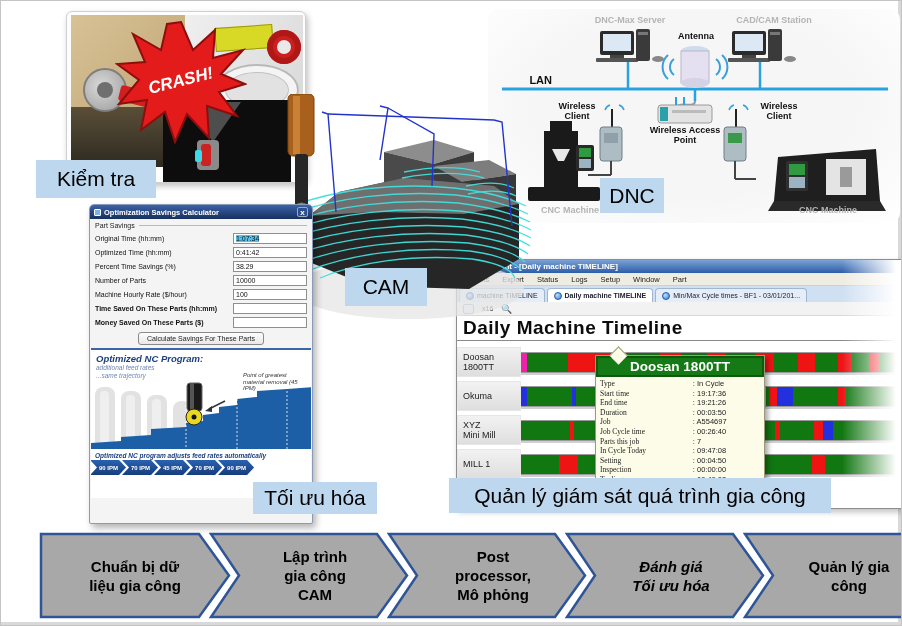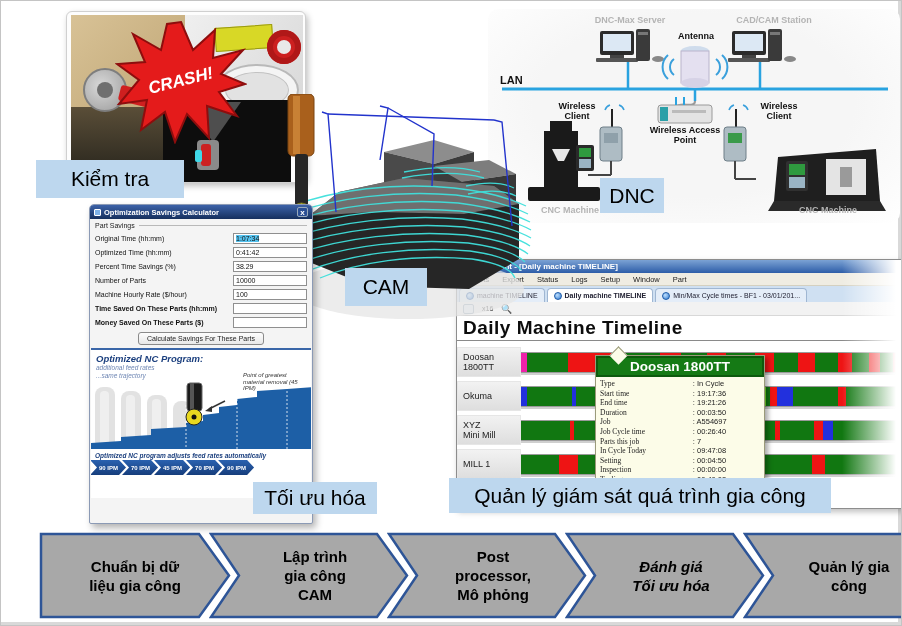--- a/index.html
+++ b/index.html
@@ -139,21 +139,21 @@
     <div class="cs-black"></div>
     <div class="cs-funnel"></div>
     <div class="cs-disc"></div>
     <div class="cs-disc-red"></div>
     <div class="cs-cyan-dot"></div>
     <svg class="crash-burst" viewBox="0 0 132 124">
       <polygon points="66,2 78,30 100,10 98,38 128,30 106,54 130,64 104,72 122,96 92,86 94,118 72,94 60,122 50,92 26,110 32,80 4,84 24,60 2,44 30,42 18,14 46,30 52,4" fill="#e41b1b" stroke="#8e0d0d" stroke-width="2"></polygon>
       <text class="crash-text" x="66" y="66" text-anchor="middle" transform="rotate(-14 66 62)">CRASH!</text>
     </svg>
   </div>
-  <div class="callout" style="left:35px;top:159px;width:148px;height:38px;">
+  <div class="callout" style="left:35px;top:159px;width:120px;height:38px;">
     <span>Kiểm tra</span>
   </div>
 
   <div class="network">
     <svg width="412" height="214" viewBox="0 0 412 214">
 
       <line x1="14" y1="80" x2="400" y2="80" stroke="#29a3e0" stroke-width="3"></line>
       <line x1="140" y1="52" x2="140" y2="80" stroke="#29a3e0" stroke-width="2.5"></line>
       <line x1="272" y1="52" x2="272" y2="80" stroke="#29a3e0" stroke-width="2.5"></line>
       <line x1="207" y1="80" x2="207" y2="92" stroke="#29a3e0" stroke-width="2.5"></line>
@@ -233,21 +233,21 @@
         <rect x="352" y="158" width="12" height="20" fill="#9a9a9a"></rect>
         <rect x="298" y="152" width="22" height="30" rx="2" fill="#303030"></rect>
         <rect x="301" y="155" width="16" height="11" fill="#2f9a3f"></rect>
         <rect x="301" y="168" width="16" height="11" fill="#9ab4c4"></rect>
         <polygon points="286,192 392,192 398,202 280,202" fill="#2a2a2a"></polygon>
       </g>
     </svg>
     <span class="net-label gray" style="left:92px;top:6px;width:100px;">DNC-Max Server</span>
     <span class="net-label gray" style="left:236px;top:6px;width:100px;">CAD/CAM Station</span>
     <span class="net-label" style="left:178px;top:22px;width:60px;">Antenna</span>
-    <span class="net-label lan" style="left:12px;top:66px;width:34px;text-align:left;">LAN</span>
+    <span class="net-label lan" style="left:30px;top:66px;width:34px;text-align:right;">LAN</span>
     <span class="net-label" style="left:62px;top:92px;width:54px;">Wireless Client</span>
     <span class="net-label" style="left:264px;top:92px;width:54px;">Wireless Client</span>
     <span class="net-label" style="left:152px;top:116px;width:90px;">Wireless Access Point</span>
     <span class="net-label gray" style="left:42px;top:196px;width:80px;">CNC Machine</span>
     <span class="net-label gray" style="left:300px;top:196px;width:80px;">CNC Machine</span>
   </div>
   <div class="callout" style="left:599px;top:177px;width:64px;height:35px;">
     <span>DNC</span>
   </div>
 

